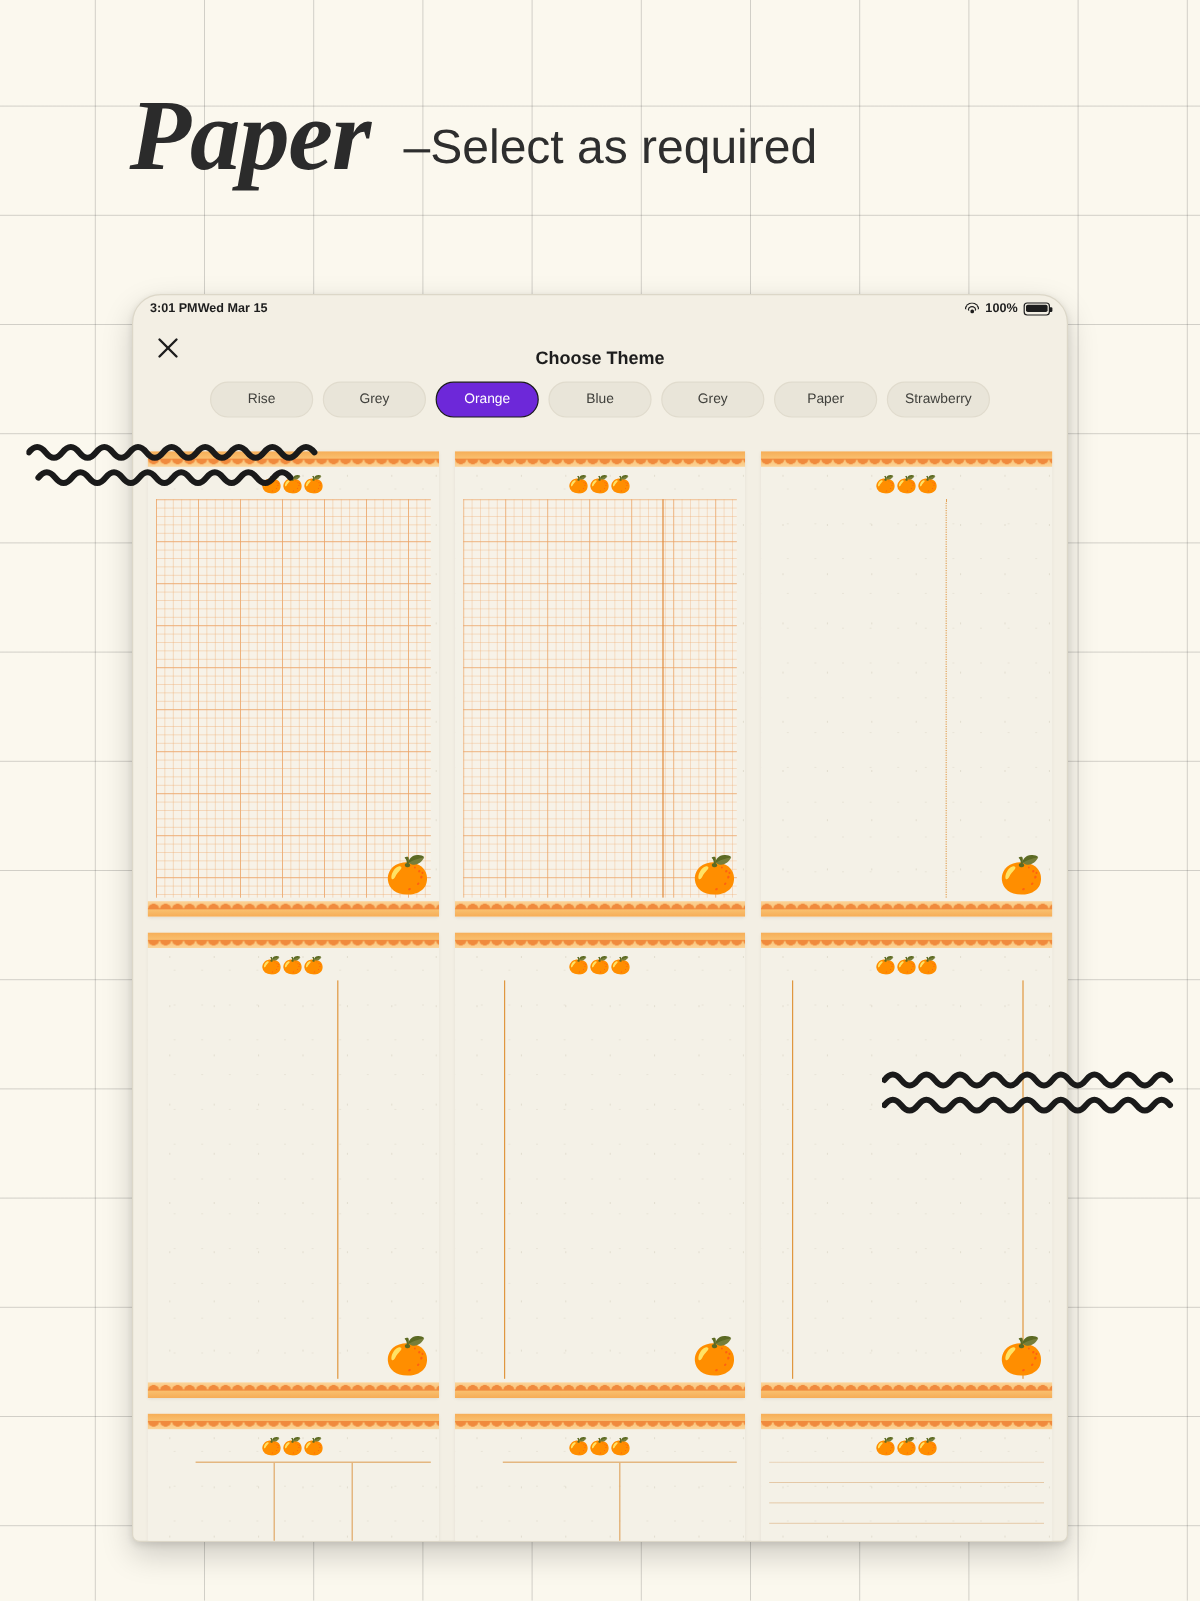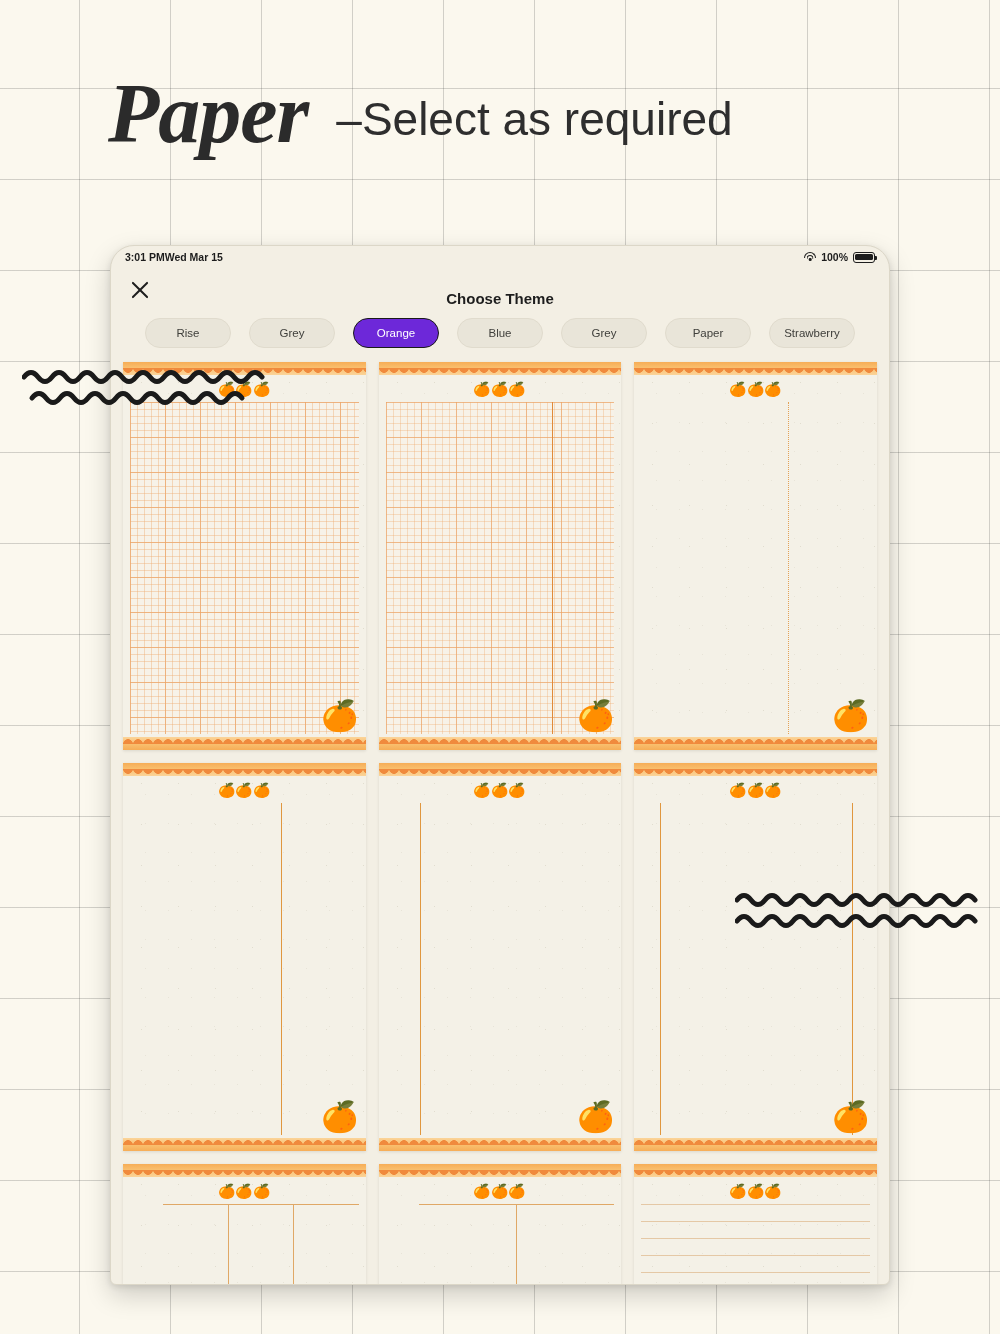--- a/index.html
+++ b/index.html
@@ -29,21 +29,21 @@
     padding-left: 108px;
   }
   #headline .word {
     font-family: Liberation Serif, serif;
     font-weight: bold; font-style: italic;
     font-size: 84px; letter-spacing: -1px;
     color: #2b2b2b;
     line-height: 0.95;
   }
   #headline .sub {
-    font-size: 46px; color: #2e2e2e; letter-spacing: 0px;
+    font-size: 40px; color: #2e2e2e; letter-spacing: 0px;
     padding-bottom: 8px; font-weight: 400;
   }
 
   
   #tablet {
     position: absolute;
     left: 110px; top: 245px;
     width: 780px; height: 1040px;
     background: #f3efe4;
     border-radius: 24px 24px 6px 6px;
@@ -90,22 +90,22 @@
   }
   #close-btn::before, #close-btn::after {
     content: ""; position: absolute; left: 2px; top: 12px; width: 22px; height: 2px;
     background: #1d1d1d; border-radius: 2px;
   }
   #close-btn::before { transform: rotate(45deg); }
   #close-btn::after  { transform: rotate(-45deg); }
 
   
   #theme-chips {
-    display: flex; justify-content: center; gap: 18px;
-    padding: 6px 0 14px 0;
+    display: flex; justify-content: center; gap: 8px;
+    padding: 6px 0 28px 0;
   }
   .chip {
     min-width: 86px; height: 30px; border-radius: 15px;
     background: #e9e5d9; color: #40403c;
     font-size: 11.5px; display: flex; align-items: center; justify-content: center;
     cursor: pointer; border: 1px solid #e0dbcd;
   }
   .chip.active { background: #6d28d9; color: #ffffff; border-color: #1a1a1a; }
 
   

